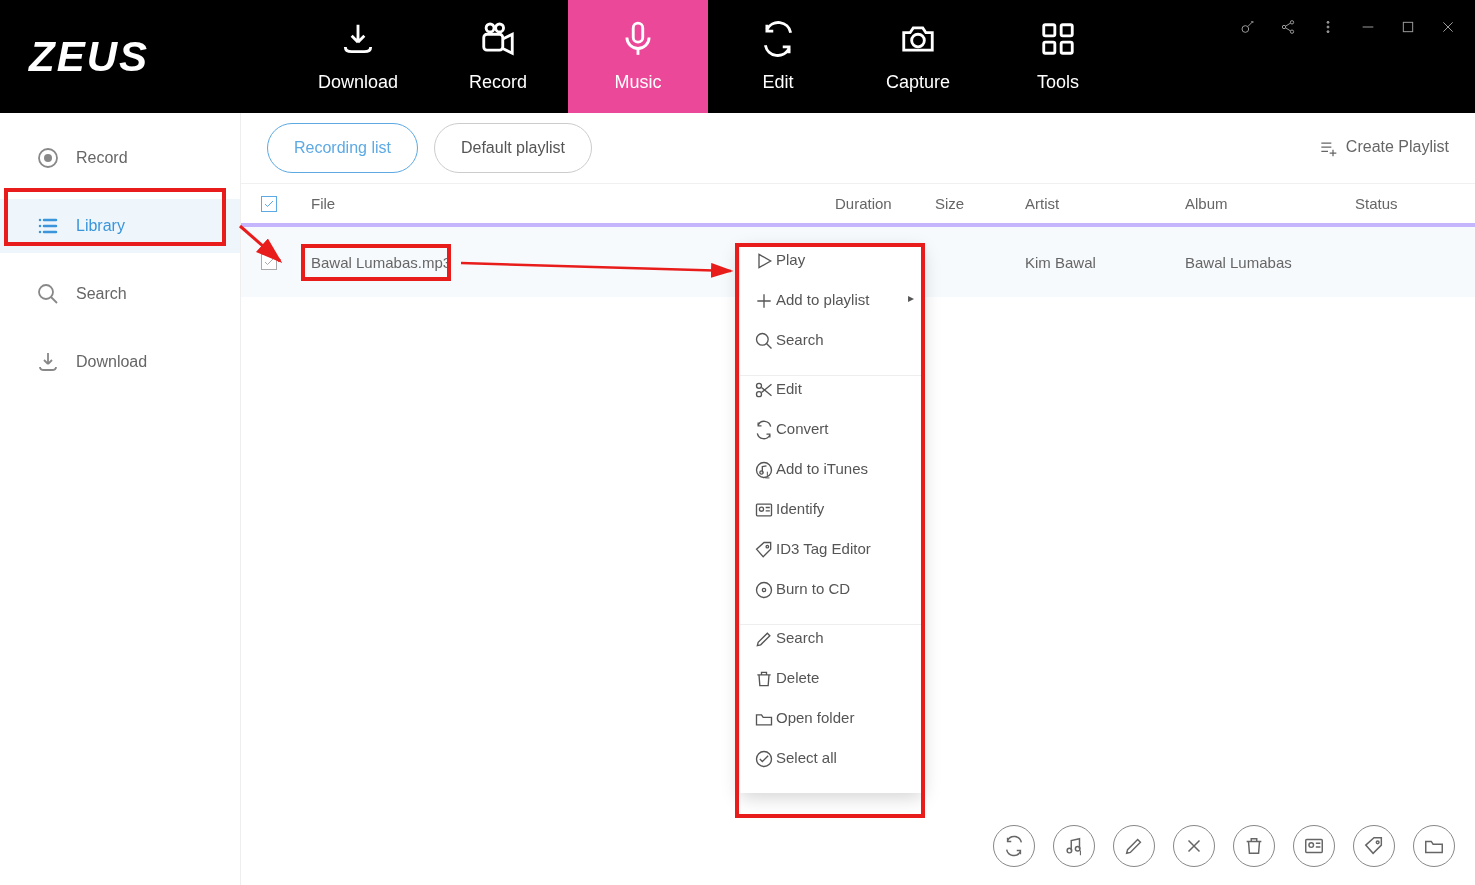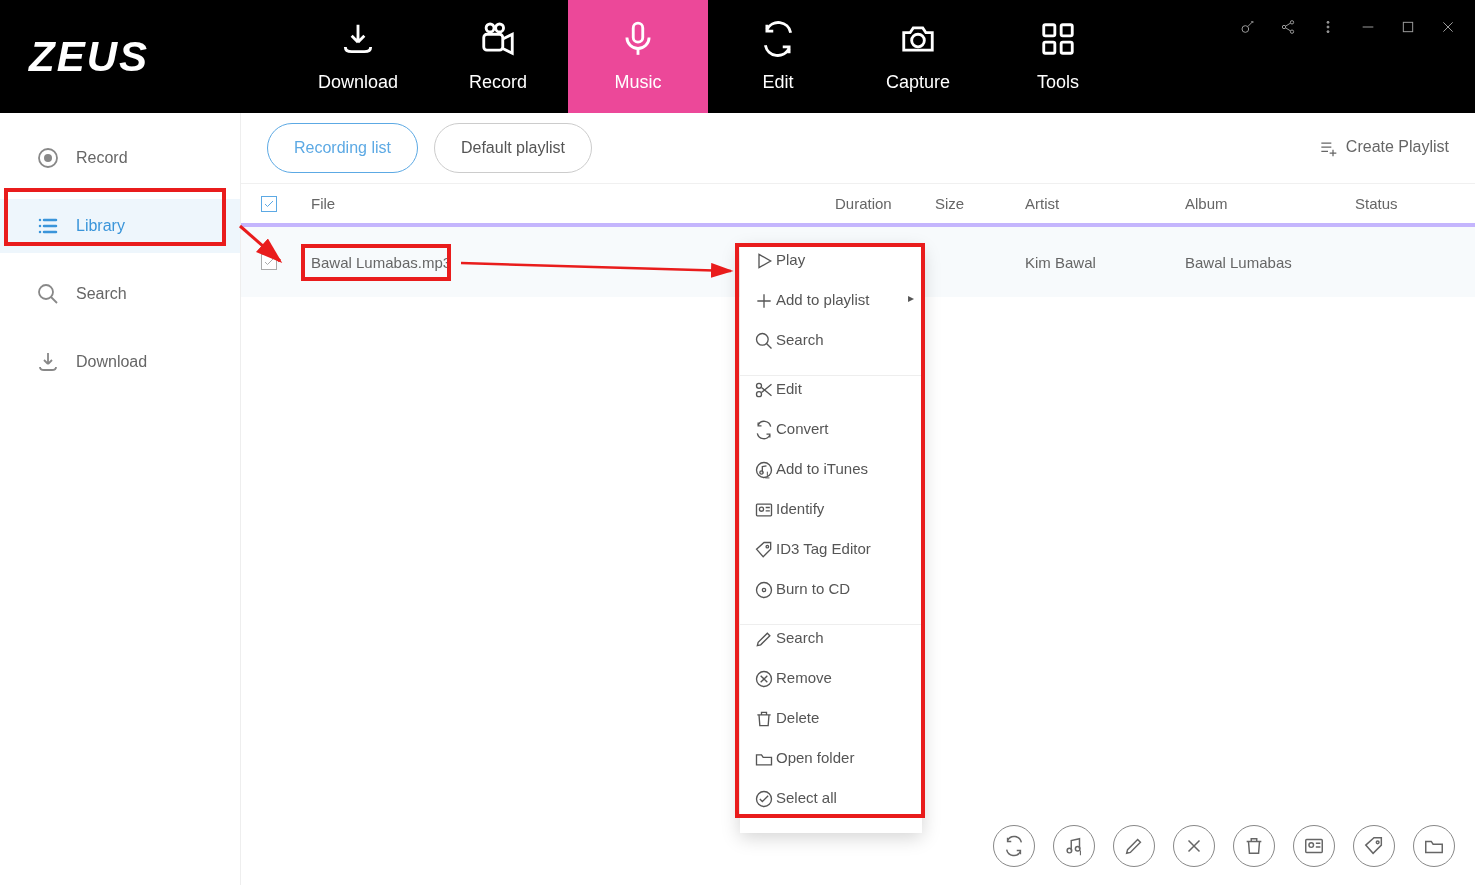--- a/index.html
+++ b/index.html
@@ -339,27 +339,20 @@
       <div class="ctx-sep"></div>
       <div class="ctx-group">
         <div class="ctx-item">
             <svg viewBox="0 0 24 24">
               <path d="M4 20l4-1 11-11-3-3L5 16l-1 4z"></path>
             </svg>
             <span>Search</span>
           </div>
         <div class="ctx-item">
             <svg viewBox="0 0 24 24">
-              <circle cx="12" cy="12" r="9"></circle>
-              <path d="M8 8l8 8M16 8l-8 8"></path>
-            </svg>
-            <span>Remove</span>
-          </div>
-        <div class="ctx-item">
-            <svg viewBox="0 0 24 24">
               <path d="M4 7h16M9 7V4h6v3M6 7l1 13h10l1-13"></path>
             </svg>
             <span>Delete</span>
           </div>
         <div class="ctx-item">
             <svg viewBox="0 0 24 24">
               <path d="M3 7h6l2 3h10v9H3z"></path>
             </svg>
             <span>Open folder</span>
           </div>

